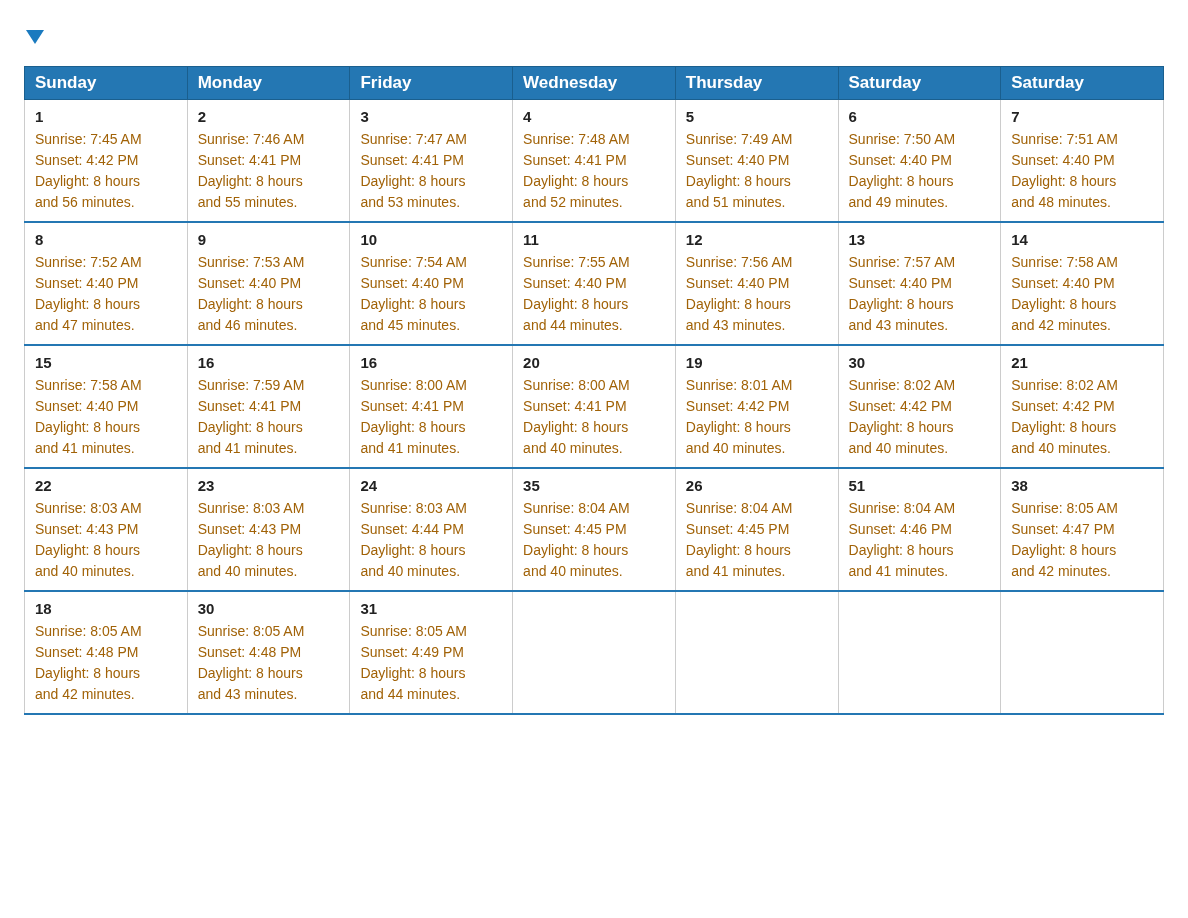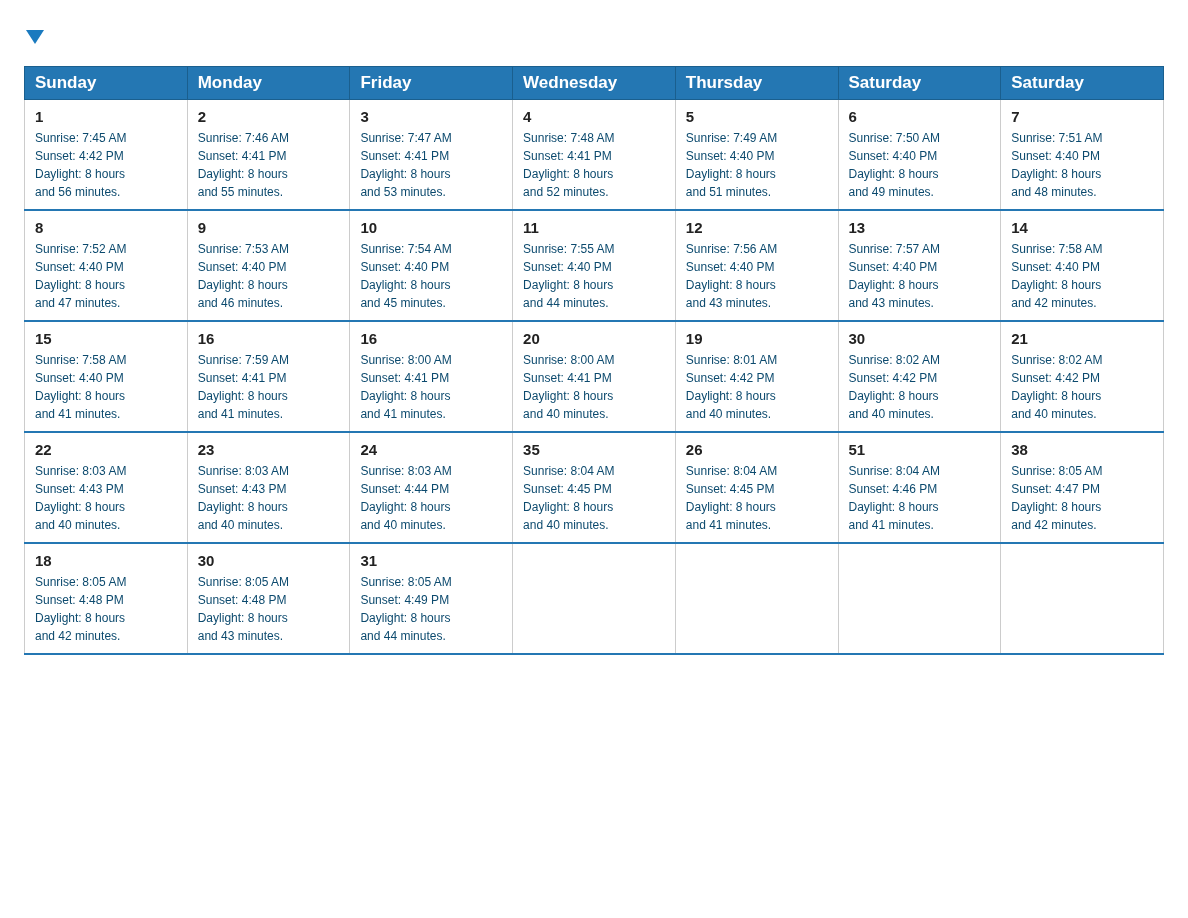--- a/index.html
+++ b/index.html
@@ -61,23 +61,23 @@
     tbody tr:last-child td {
       border-bottom: 2px solid #2477b3;
     }
     .day-num {
       font-size: 15px;
       font-weight: bold;
       display: block;
       margin-bottom: 4px;
     }
     .day-info {
-      font-size: 12px;
+      font-size: 14px;
       line-height: 1.5;
-      color: #0c4a6e;
+      color: #a16207;
     }
     .empty { background: #fff; border-bottom: 2px solid #2477b3; }
     .logo-wrapper {
       display: flex;
       flex-direction: row;
       align-items: center;
       gap: 0;
     }
     .logo-general {
       font-size: 30px;

